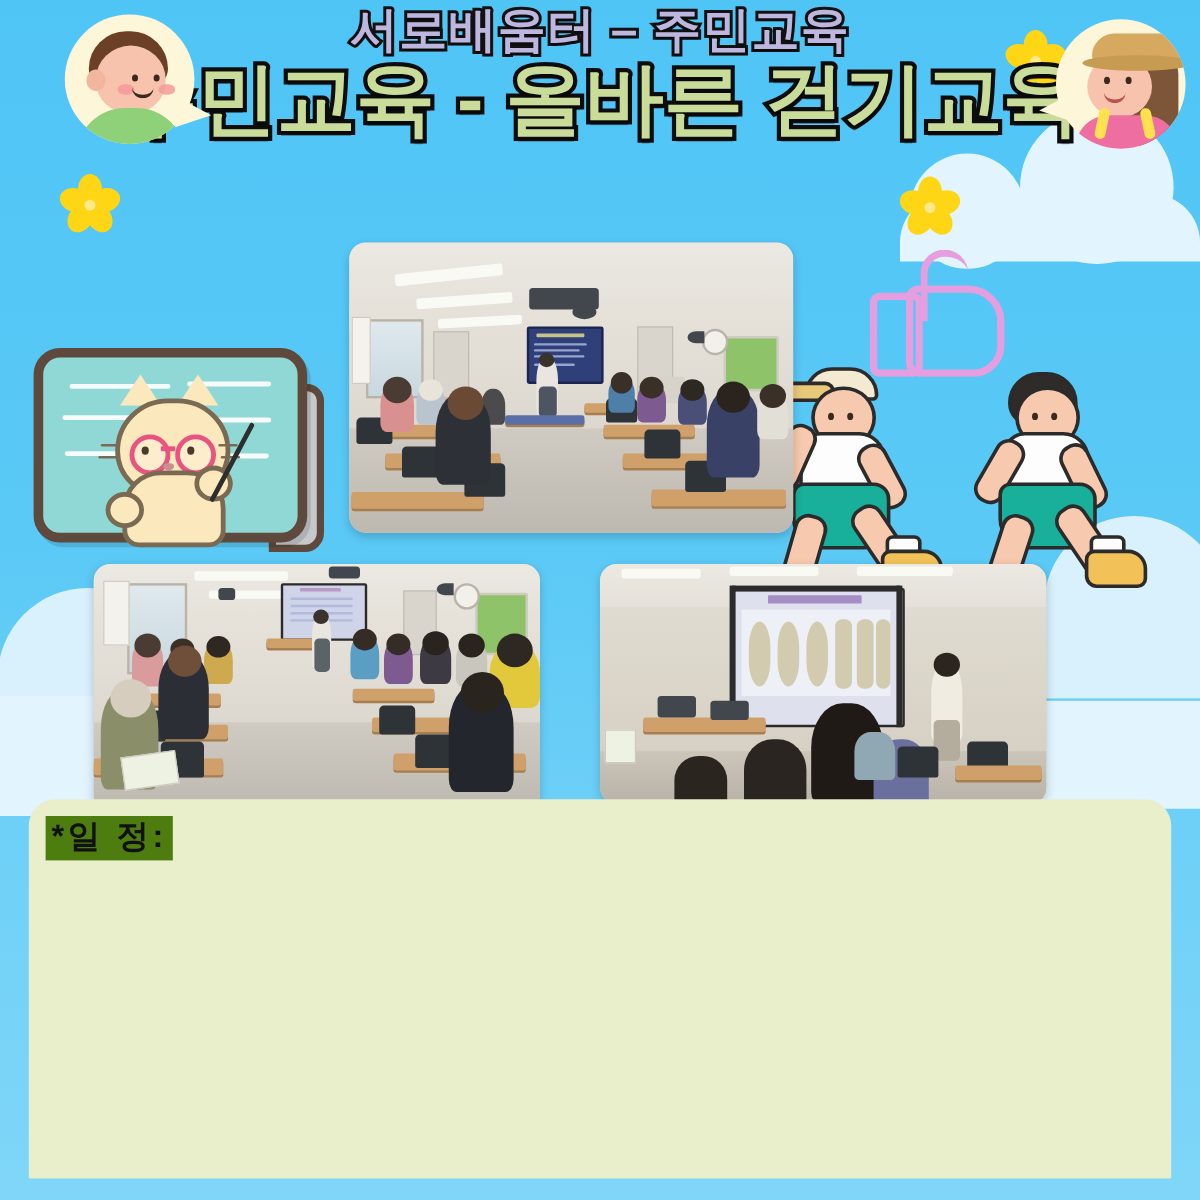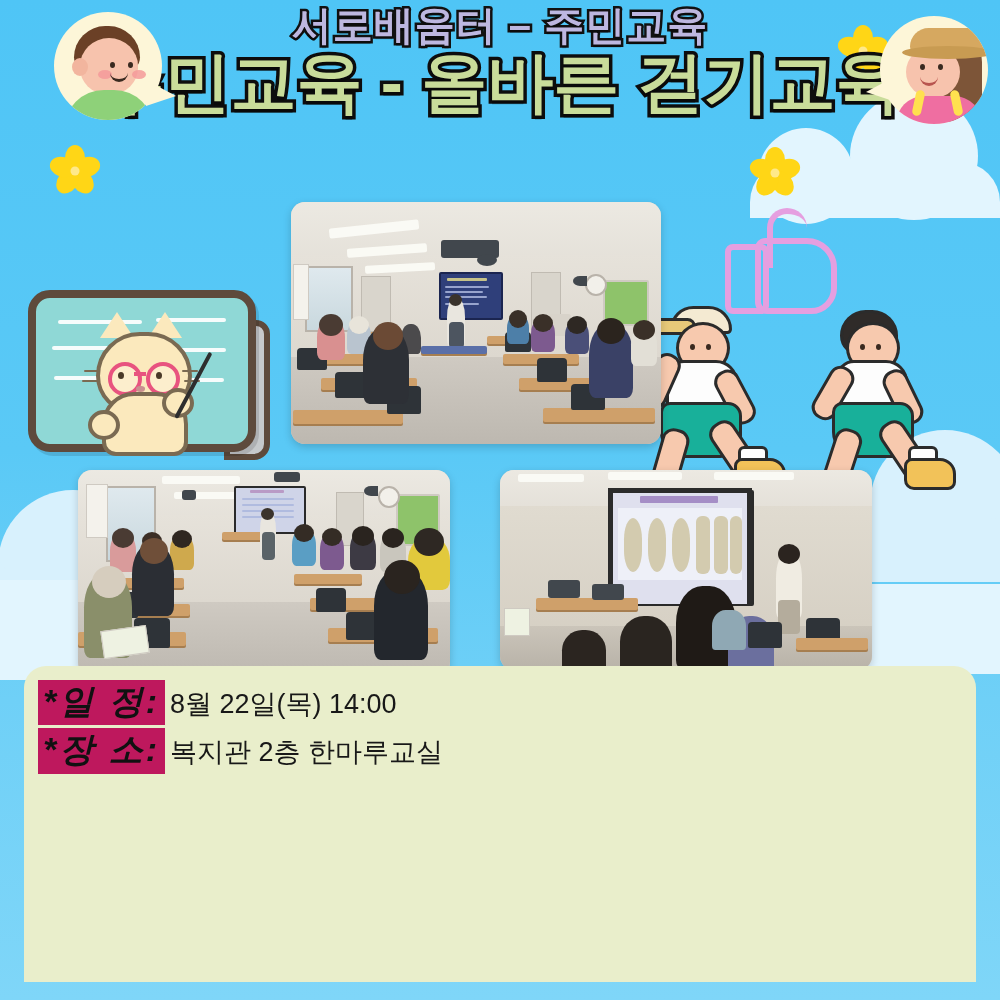--- a/index.html
+++ b/index.html
@@ -173,22 +173,22 @@
   .ph-projector{position:absolute;background:#41474d;border-radius:3px;}
 
   
   .info{
     position:absolute;left:24px;top:666px;width:952px;height:316px;
     background:#e9eecb;border-radius:22px 22px 0 0;z-index:35;
     padding:14px 14px 0 14px;box-sizing:border-box;
   }
   .row{display:flex;align-items:baseline;margin-bottom:3px;}
   .tag{
-    background:#be185d;color:#111;font-weight:bold;font-size:34px;
-    padding:1px 5px 3px 5px;white-space:nowrap;letter-spacing:3px;line-height:1.22;font-style:italic;
+    background:#4d7c0f;color:#111;font-weight:bold;font-size:27px;
+    padding:1px 5px 3px 5px;white-space:nowrap;letter-spacing:3px;line-height:1.22;
   }
   .val{font-size:27px;color:#181818;margin-left:5px;line-height:1.22;font-weight:500;}
   .body{
     font-size:25.5px;color:#171717;line-height:1.34;margin-top:1px;
     word-break:keep-all;
   }
   .body p{margin:0 0 1px 0;}
   .body .lead{display:inline;}
 </style>
 </head>
@@ -510,27 +510,22 @@
     <div class="ph-person" style="left:62px;top:160px;width:44px;height:44px;background:#2b2520;border-radius:46% 46% 10% 10%;"></div>
     <div class="ph-chair" style="left:248px;top:152px;width:34px;height:26px;"></div>
     <div class="ph-chair" style="left:306px;top:148px;width:34px;height:26px;"></div>
     <div class="ph-desk" style="left:296px;top:168px;width:72px;height:12px;"></div>
   </div>
 
   <div class="info">
 
     <div class="row">
       <span class="tag">*일  정:</span>
-      <span class="val">8월 22일(목) 14:00</span>
     </div>
 
-    <div class="row">
-      <span class="tag">*장  소:</span>
-      <span class="val">복지관 2층 한마루교실</span>
+
+    <div class="body">
+
     </div>
 
-    <div class="body">
-
-    </div>
-
   </div>
 
 </div>
 
 </body></html>

